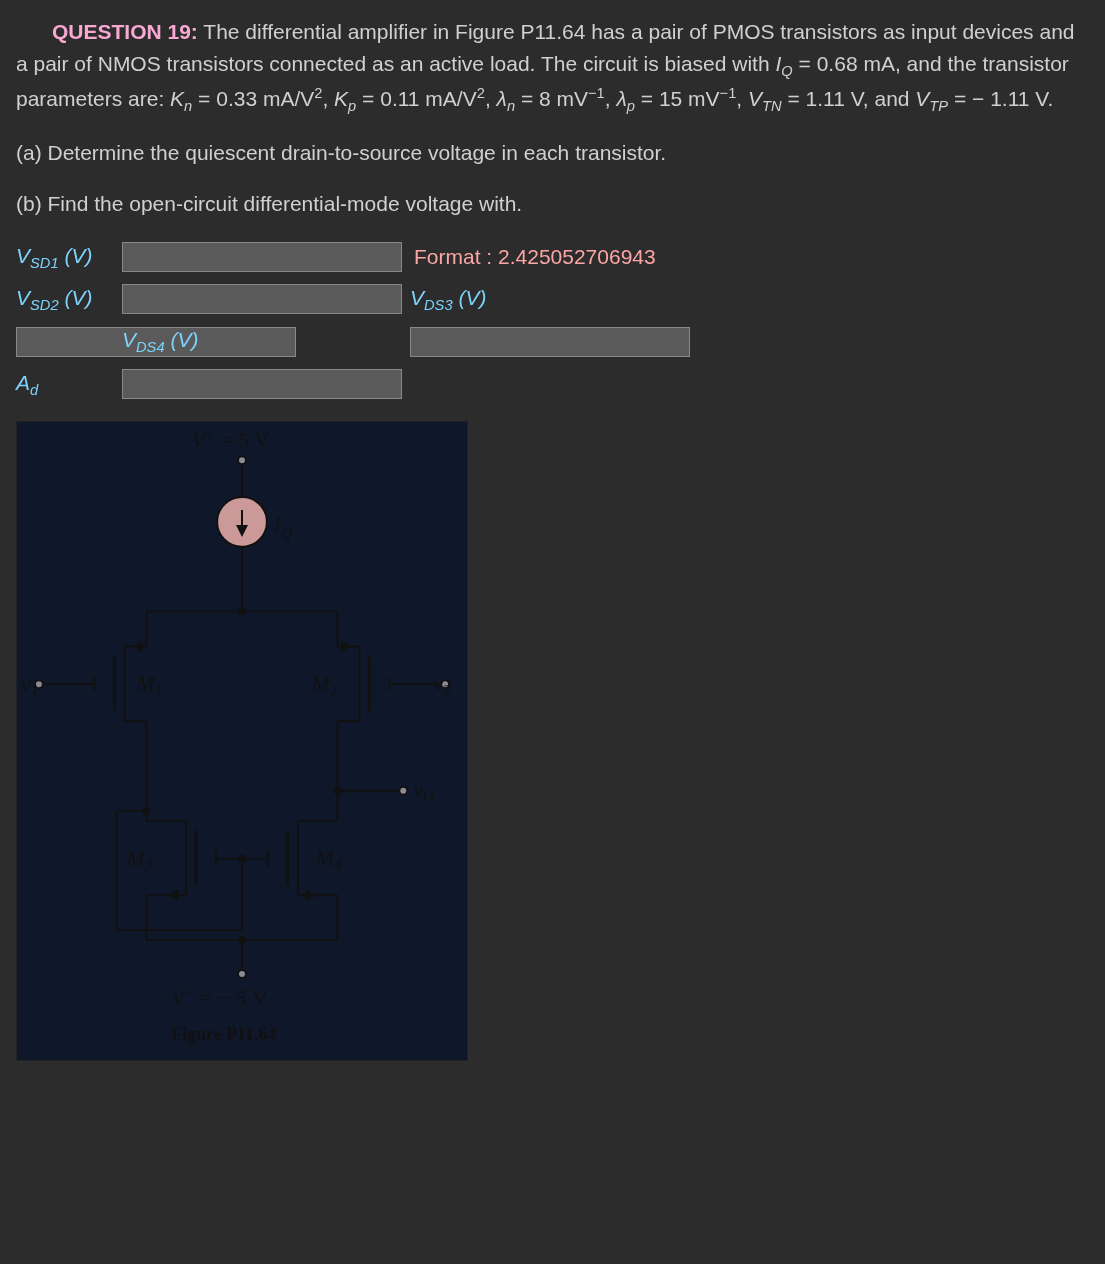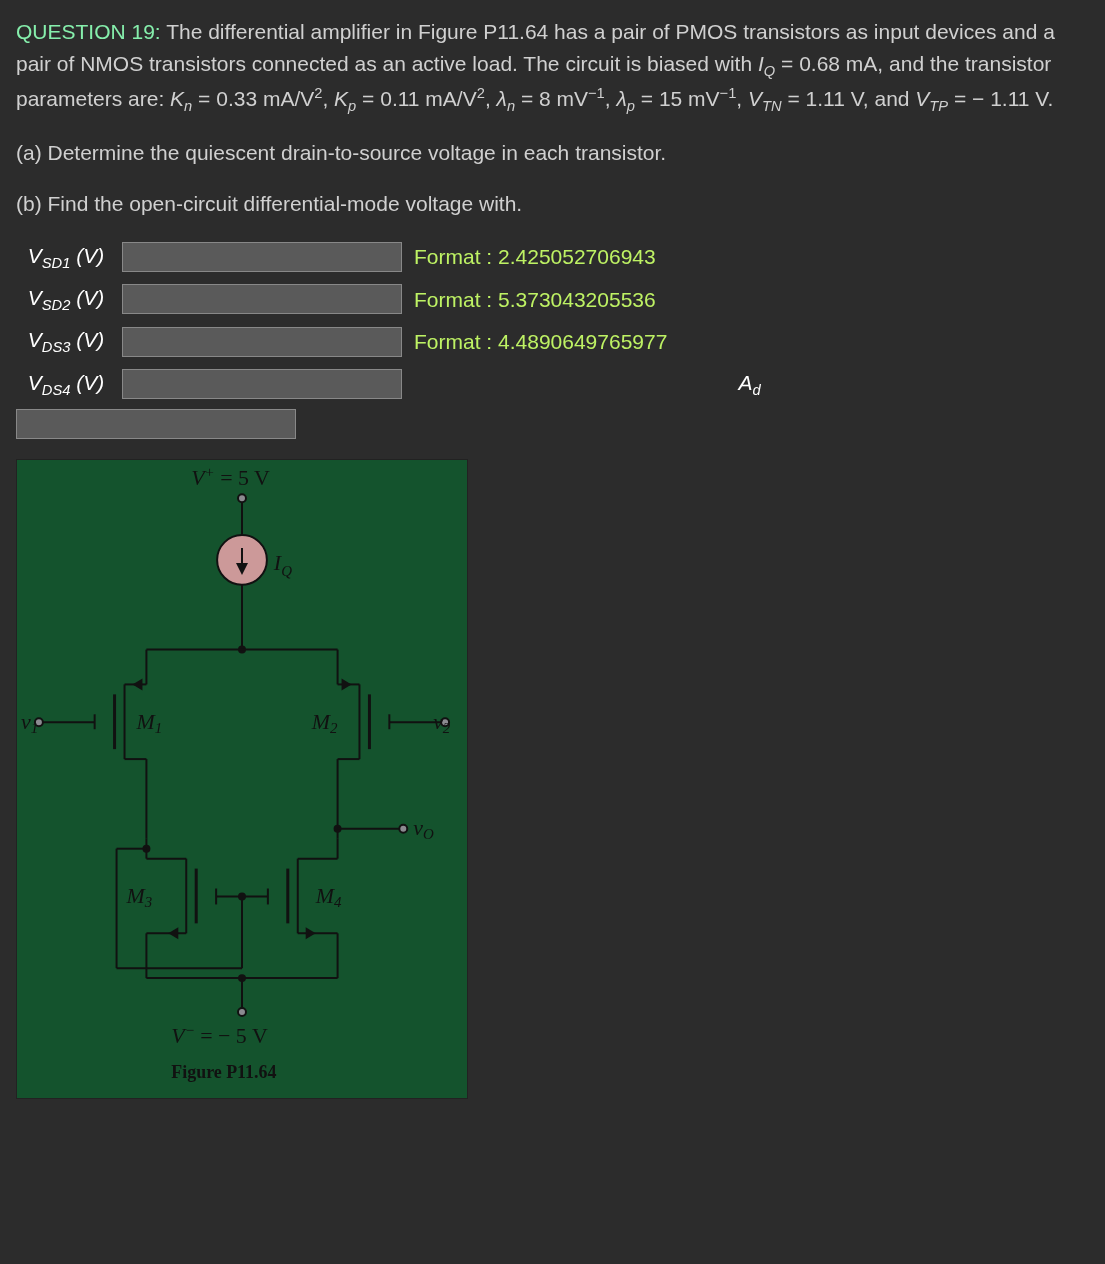--- a/index.html
+++ b/index.html
@@ -10,22 +10,23 @@
   body {
     background: #2c2c2c;
     color: #d0d0d0;
     font-family: Arial, Helvetica, sans-serif;
     font-size: 21px;
     line-height: 1.5;
     padding: 16px;
     width: 1105px;
   }
   .bold {
-    font-weight: normal;
-    color: #86efac;
+    font-weight: bold;
+    color: #f9a8d4;
+    margin-left: 36px;
   }
   .italic {
     font-style: italic;
   }
   sup, sub {
     font-size: 0.7em;
   }
   sup {
     vertical-align: super;
   }
@@ -38,40 +39,39 @@
   .answer-grid {
     display: grid;
     grid-template-columns: 100px 282px auto;
     row-gap: 8px;
     column-gap: 6px;
     align-items: center;
     margin-bottom: 20px;
   }
   .answer-label {
     font-style: italic;
-    color: #ffffff;
-    text-align: center;
+    color: #7dd3fc;
   }
   .answer-input {
     background: #5a5a5a;
     border: 1px solid #888;
     height: 30px;
     width: 280px;
     color: #eee;
     font-size: 16px;
     padding: 2px 4px;
   }
   .answer-format {
-    color: #bef264;
+    color: #fca5a5;
     padding-left: 4px;
   }
   .figure-container {
     width: 452px;
     height: 640px;
-    background: #14532d;
+    background: #0f172a;
     position: relative;
     border: 1px solid #222;
   }
   .figure-svg {
     width: 100%;
     height: 100%;
   }
   .figure-caption {
     font-family: "Times New Roman", serif;
     font-weight: bold;
@@ -116,25 +116,23 @@
 <p>(a) Determine the quiescent drain-to-source voltage in each transistor.</p>
 <p>(b) Find the open-circuit differential-mode voltage with.</p>
 
 <div class="answer-grid">
   <span class="answer-label"><span>V</span><sub>SD1</sub><span> (V)</span></span>
   <input class="answer-input" type="text" style="">
   <span class="answer-format">Format : 2.425052706943</span>
 
   <span class="answer-label"><span>V</span><sub>SD2</sub><span> (V)</span></span>
   <input class="answer-input" type="text" style="">
-  <span class="answer-format">Format : 5.373043205536</span>
 
   <span class="answer-label"><span>V</span><sub>DS3</sub><span> (V)</span></span>
   <input class="answer-input" type="text" style="">
-  <span class="answer-format">Format : 4.4890649765977</span>
 
   <span class="answer-label"><span>V</span><sub>DS4</sub><span> (V)</span></span>
   <input class="answer-input" type="text" style="">
 
   <span class="answer-label"><span>A</span><sub>d</sub><span></span></span>
   <input class="answer-input" type="text" style="">
 </div>
 
 <div class="figure-container">
 <svg class="figure-svg" viewBox="0 0 452 640">

